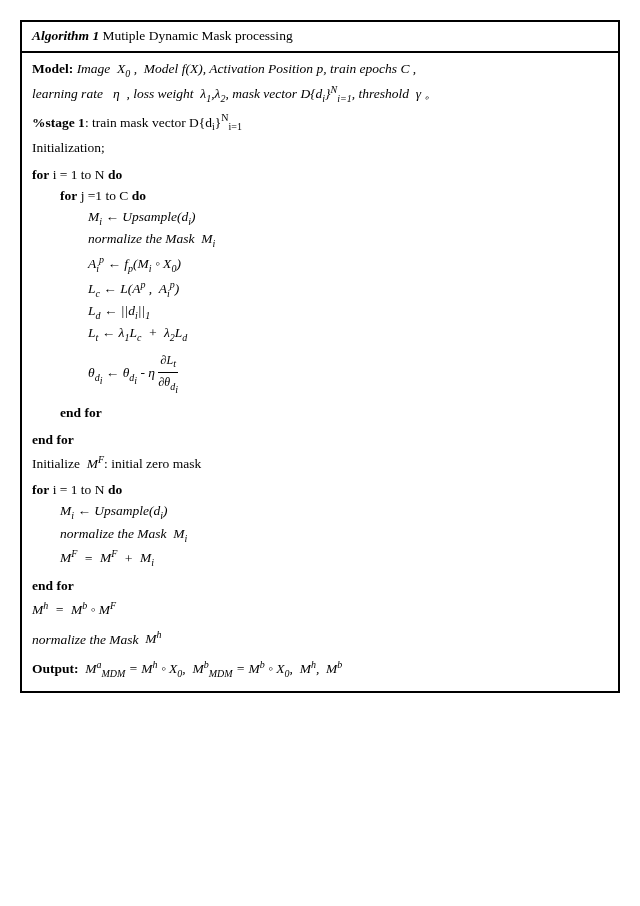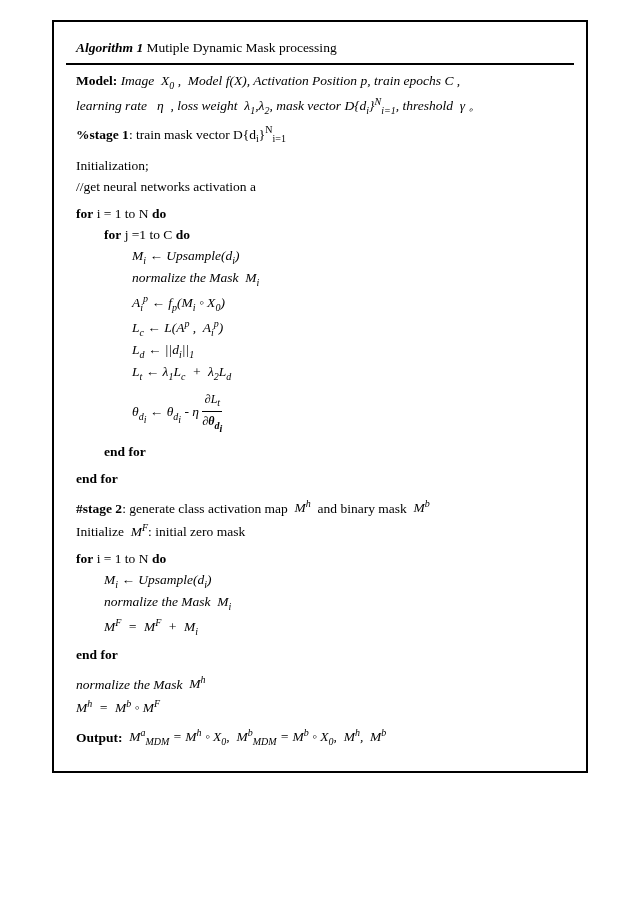--- a/index.html
+++ b/index.html
@@ -14,22 +14,22 @@
       display: flex;
       justify-content: center;
       align-items: flex-start;
       padding: 20px;
       width: 640px;
       min-height: 906px;
     }
 
     .algorithm-box {
       border: 2px solid #000;
-      width: 536px;
-      padding: 12px;
+      width: 600px;
+      padding: 0;
       font-size: 13.5px;
       line-height: 1.55;
     }
 
     .algorithm-header {
       border-bottom: 2px solid #000;
       padding: 4px 10px;
       font-size: 13.5px;
     }
 
@@ -54,21 +54,21 @@
 
     .math {
       font-style: italic;
     }
 
     sup { font-size: 10px; vertical-align: super; }
     sub { font-size: 10px; vertical-align: sub; }
 
     .section-line {
       margin-top: 4px;
-      margin-bottom: 10px;
+      margin-bottom: 4px;
     }
 
     .spaced { margin-top: 6px; }
   </style>
 </head>
 <body>
 
 <div class="algorithm-box">
   <div class="algorithm-header">
     <span class="algo-label">Algorithm 1</span>
@@ -89,23 +89,20 @@
     </div>
 
     <div class="line section-line">
       <strong>%stage 1</strong>: train mask vector D{d<sub>i</sub>}<sup>N</sup><sub>i=1</sub>
     </div>
 
     <div class="line">
       Initialization;
     </div>
 
-    <div class="line">
-      //get neural networks activation a
-    </div>
 
 
     <div class="line spaced">
       <strong>for</strong> i = 1 to N <strong>do</strong>
     </div>
 
     <div class="line indent1">
       <strong>for</strong> j =1 to C <strong>do</strong>
     </div>
 
@@ -131,36 +128,33 @@
 
     <div class="line indent2">
       <span class="math"><i>L<sub>t</sub></i> ← λ<sub>1</sub><i>L<sub>c</sub></i> &nbsp;+&nbsp; λ<sub>2</sub><i>L<sub>d</sub></i></span>
     </div>
 
     <div class="line indent2 spaced">
       <span class="math">
         θ<sub><i>d<sub>i</sub></i></sub> ← θ<sub><i>d<sub>i</sub></i></sub> - η
         <span style="display:inline-block; text-align:center; vertical-align:middle;">
           <span style="display:block; border-bottom:1px solid #000; font-size:12px;">∂<i>L<sub>t</sub></i></span>
-          <span style="display:block; text-align:left; font-size:12px;font-weight:bold;">∂θ<sub><i>d<sub>i</sub></i></sub></span>
+          <span style="display:block; text-align:left; font-size:12px;">∂θ<sub><i>d<sub>i</sub></i></sub></span>
         </span>
       </span>
     </div>
 
     <div class="line indent1 spaced">
       <strong>end for</strong>
     </div>
 
     <div class="line spaced">
       <strong>end for</strong>
     </div>
 
-    <div class="line spaced">
-      <strong>#stage 2</strong>: generate class activation map &nbsp;<i>M<sup>h</sup></i>&nbsp; and binary mask &nbsp;<i>M<sup>b</sup></i>
-    </div>
 
     <div class="line">
       Initialize &nbsp;<i>M<sup>F</sup></i>: initial zero mask
     </div>
 
     <div class="line spaced">
       <strong>for</strong> i = 1 to N <strong>do</strong>
     </div>
 
     <div class="line indent1">
@@ -173,26 +167,26 @@
 
     <div class="line indent1">
       <span class="math"><i>M<sup>F</sup></i> &nbsp;=&nbsp; <i>M<sup>F</sup></i> &nbsp;+&nbsp; <i>M<sub>i</sub></i></span>
     </div>
 
     <div class="line spaced">
       <strong>end for</strong>
     </div>
 
 
+    <div class="line">
+      <span class="math"><i>M<sup>h</sup></i> &nbsp;=&nbsp; <i>M<sup>b</sup></i> ◦ <i>M<sup>F</sup></i></span>
+    </div>
+
     <div class="line spaced">
       <span class="math">normalize the Mask &nbsp;<i>M<sup>h</sup></i></span>
-    </div>
-
-    <div class="line">
-      <span class="math"><i>M<sup>h</sup></i> &nbsp;=&nbsp; <i>M<sup>b</sup></i> ◦ <i>M<sup>F</sup></i></span>
     </div>
 
     <div class="line spaced">
       <strong>Output:</strong>
       <span class="math">
         &nbsp;<i>M<sup>a</sup><sub>MDM</sub></i> = <i>M<sup>h</sup></i> ◦ X<sub>0</sub>,&nbsp;
         <i>M<sup>b</sup><sub>MDM</sub></i> = <i>M<sup>b</sup></i> ◦ X<sub>0</sub>,&nbsp;
         <i>M<sup>h</sup></i>,&nbsp; <i>M<sup>b</sup></i>
       </span>
     </div>

